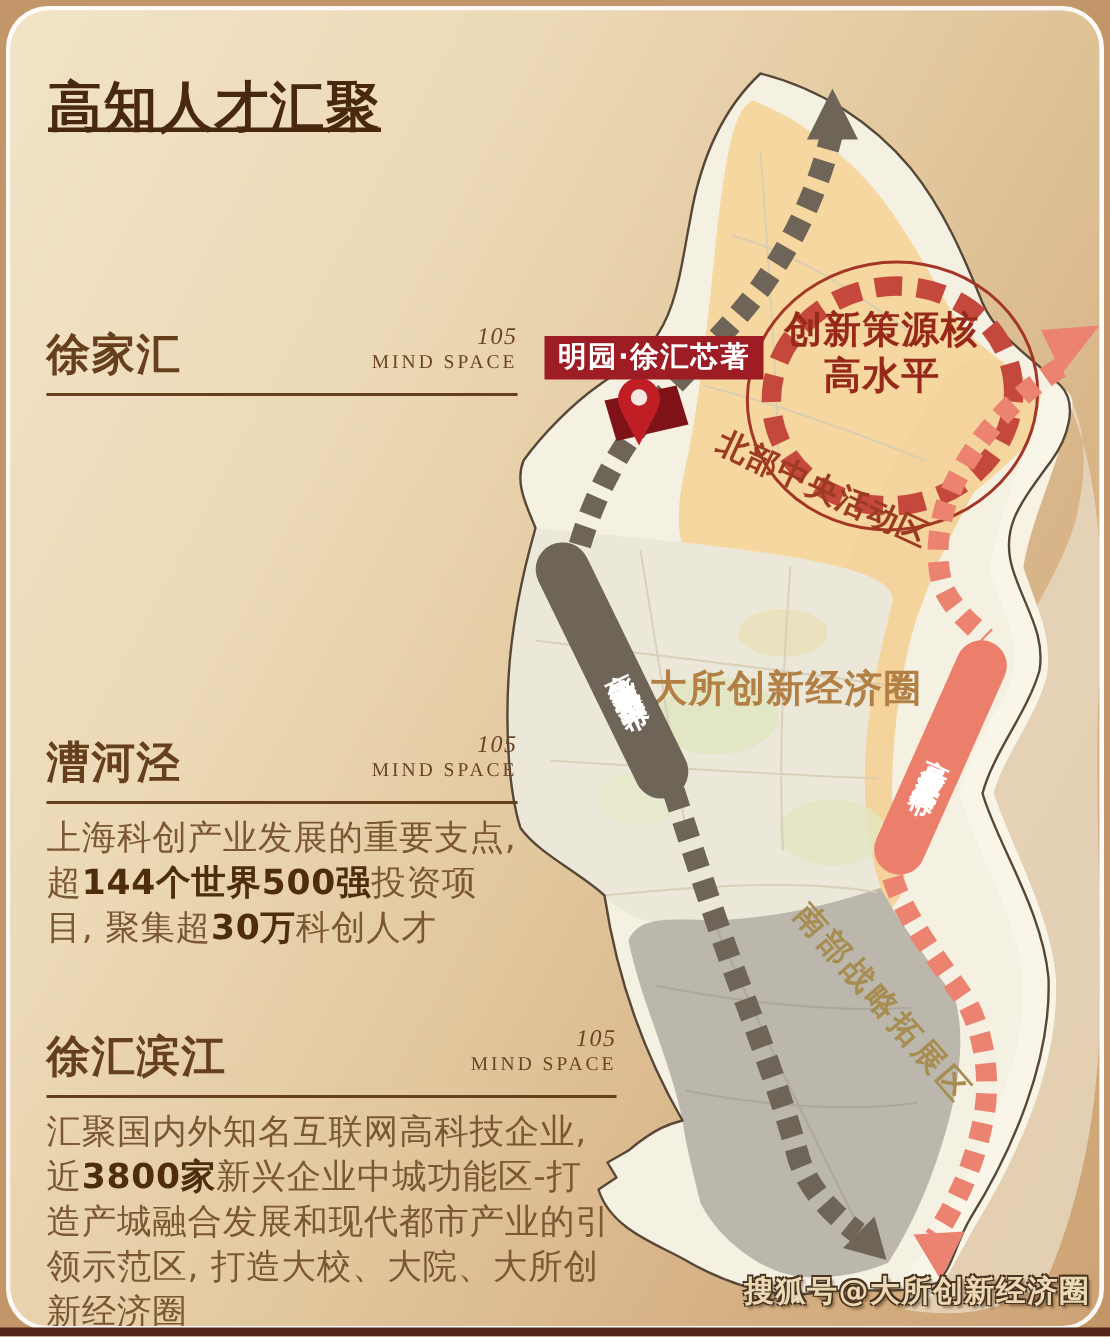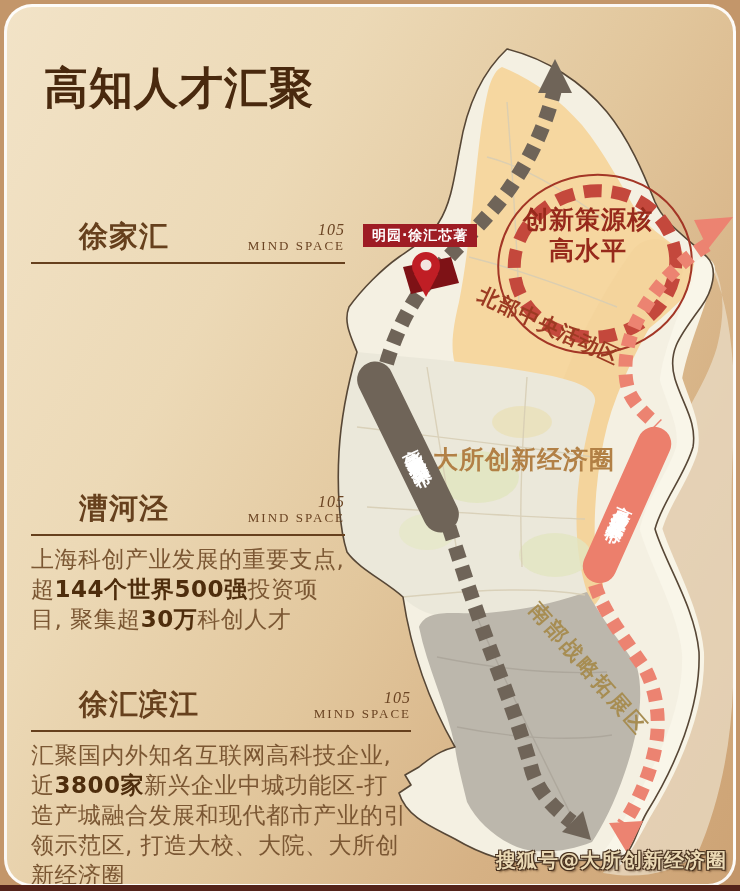--- a/index.html
+++ b/index.html
@@ -4,24 +4,24 @@
 <style>
   html,body{margin:0;padding:0;}
   body{font-family:"DejaVu Sans","Liberation Sans",sans-serif;}
   .canvas{position:relative;width:740px;height:891px;background:#c3966a;overflow:hidden;}
   .card{position:absolute;left:4px;top:4px;right:4px;bottom:4px;border:3px solid rgba(255,255,255,.92);
         border-radius:28px;overflow:hidden;
         background:linear-gradient(118deg,#f2e3c7 0%,#ecd9b6 30%,#e2c79d 55%,#d6b184 78%,#cda375 100%);}
   .map-svg{position:absolute;left:0;top:0;width:740px;height:891px;}
   
   .hdr{position:absolute;left:25px;top:44px;z-index:5;}
-  .hdr h1{margin:12px;font-size:44px;line-height:1.15;font-weight:800;color:#49290e;letter-spacing:1px;}
+  .hdr h1{margin:0;font-size:36px;line-height:1.15;font-weight:800;color:#49290e;letter-spacing:1px;text-decoration:underline;}
   .hdr h2{margin:4px 0 0 0;font-size:33px;line-height:1.15;font-weight:500;color:#8f5c2f;letter-spacing:1px;}
   .sec{position:absolute;z-index:5;}
-  .sec-head{display:flex;justify-content:space-between;align-items:center;margin-left:48px;}
+  .sec-head{display:flex;justify-content:space-between;align-items:flex-start;}
   .sec-name{font-size:29px;font-weight:800;color:#66401d;letter-spacing:1px;}
   .mindspace{text-align:right;color:#6b4423;font-family:"Liberation Serif","DejaVu Serif",serif;line-height:1.05;}
   .mindspace .n{font-size:16px;letter-spacing:1px;font-style:italic;}
   .mindspace .m{font-size:13px;letter-spacing:2px;}
   .rule{height:2px;background:#66401d;margin-top:5px;}
   .sec-body{margin-top:8px;font-size:23px;line-height:30px;color:#7b5733;letter-spacing:.5px;}
   .sec-body .b{font-weight:800;color:#4e2d0c;}
   .s1{left:24px;top:210px;width:314px;}
   .s2{left:24px;top:482px;width:314px;}
   .s3{left:24px;top:678px;width:380px;}
@@ -35,21 +35,21 @@
                 font-size:25px;font-weight:800;color:#b28045;letter-spacing:1px;}
   .south-label{left:582px;top:662px;transform:translate(-50%,-50%) rotate(49deg);
                font-size:21px;font-weight:800;color:#a78d52;letter-spacing:3px;}
   .pill{position:absolute;z-index:4;display:flex;align-items:center;justify-content:center;
         writing-mode:vertical-rl;color:#fff;font-weight:700;border-radius:20px;letter-spacing:3px;}
   .pill-tech{left:383px;top:347px;width:36px;height:186px;background:#6f6458;font-size:19px;
              transform:rotate(-26deg);}
   .pill-river{left:603px;top:414px;width:34px;height:168px;background:#ec7f6c;font-size:18px;
               transform:rotate(24deg);}
   .badge{position:absolute;left:356px;top:217px;z-index:5;background:#9e1c24;color:#fff;
-         font-size:14px;font-weight:700;letter-spacing:1px;padding:3px 9px;line-height:1.2;}
+         font-size:19px;font-weight:700;letter-spacing:1px;padding:3px 9px;line-height:1.2;}
   .watermark{position:absolute;right:6px;bottom:10px;z-index:6;font-size:20px;font-weight:700;
              color:#ead9b4;letter-spacing:1px;
              text-shadow:-1px -1px 0 #4a3320,1px -1px 0 #4a3320,-1px 1px 0 #4a3320,1px 1px 0 #4a3320,2px 2px 2px rgba(60,35,15,.55);}
   .bottom-strip{position:absolute;left:0;bottom:0;width:740px;height:6px;background:#54231a;z-index:7;}
 </style>
 </head>
 <body>
 
 <div class="canvas">
   <div class="card">

